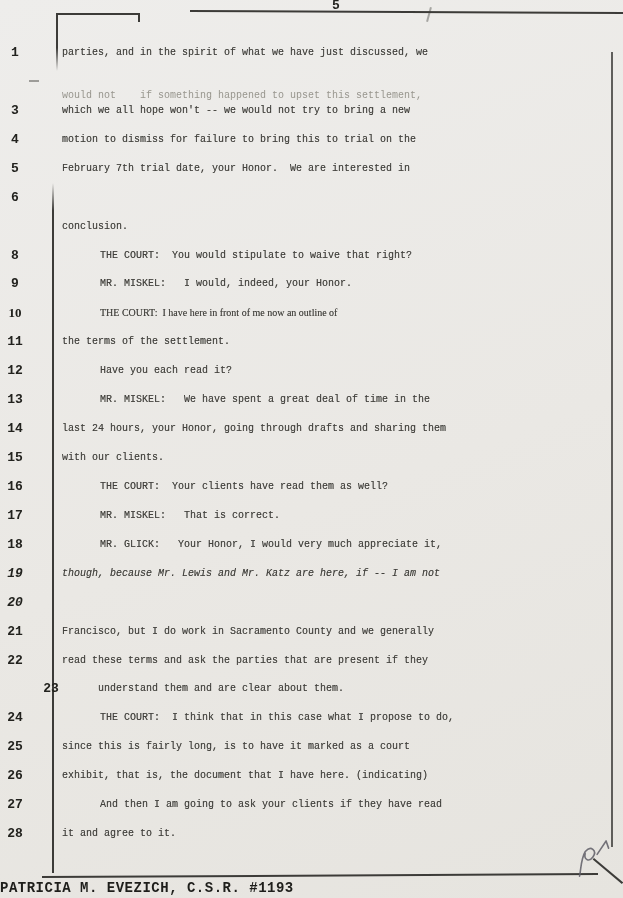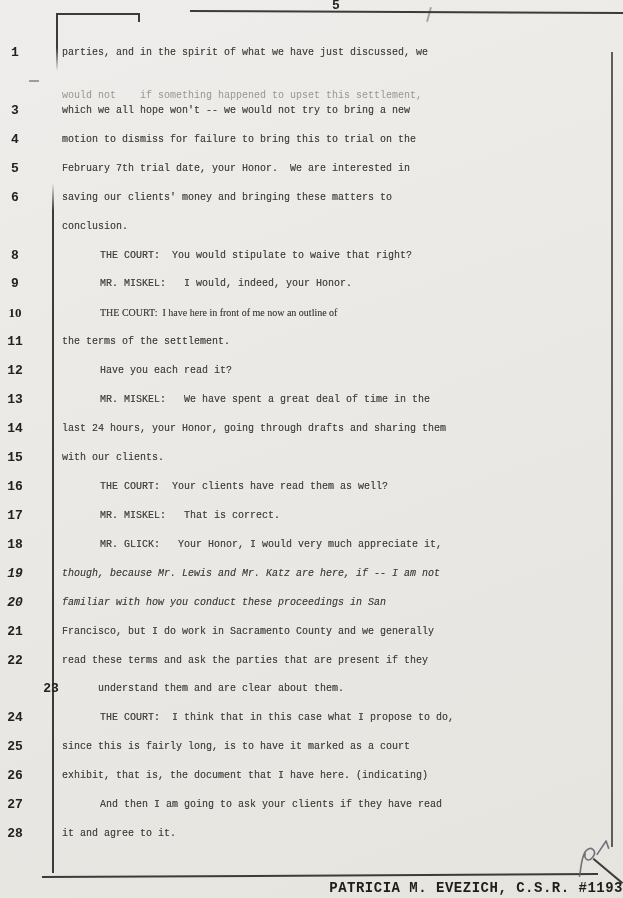--- a/index.html
+++ b/index.html
@@ -19,21 +19,21 @@
   .edge{position:absolute;background:var(--rule);}
   .page-number{position:absolute;left:318px;top:-2px;width:36px;text-align:center;
         font-size:13px;font-weight:bold;color:var(--ink-bold);}
   .t-row{position:absolute;left:0;width:623px;height:22px;line-height:20px;}
   .t-row .lnum{position:absolute;left:2px;width:26px;text-align:center;
         font-weight:bold;font-size:13px;color:var(--ink-bold);}
   .t-row .ltext{position:absolute;left:62px;white-space:pre;font-size:10px;
         color:var(--ink);text-shadow:0 0 0.6px rgba(70,70,64,0.55);}
   .t-row.indent .ltext{left:100px;}
   .t-row.faded .ltext{color:var(--faded);filter:blur(0.5px);text-shadow:none;}
-  .footer{position:absolute;left:0;top:880px;width:623px;text-align:right;
+  .footer{position:absolute;left:0;top:880px;width:623px;text-align:left;
         font-size:14px;font-weight:bold;letter-spacing:0.5px;color:#1e1e1b;}
   .pencil-mark{position:absolute;left:566px;top:830px;opacity:0.85;
         transform:rotate(4deg);}
 </style>
 </head>
 <body>
 
 <div class="scan">
 
   <div class="page-number">5</div>
@@ -68,21 +68,20 @@
       <div class="t-row" style="top: 129.79px;">
         <span class="lnum">4</span>
         <span class="ltext">motion to dismiss for failure to bring this to trial on the</span>
       </div>
       <div class="t-row" style="top: 158.72px;">
         <span class="lnum">5</span>
         <span class="ltext">February 7th trial date, your Honor.  We are interested in</span>
       </div>
       <div class="t-row" style="top: 187.65px;">
         <span class="lnum">6</span>
-        <span class="ltext">saving our clients' money and bringing these matters to</span>
       </div>
       <div class="t-row" style="top: 216.58px;">
         <span class="lnum"></span>
         <span class="ltext">conclusion.</span>
       </div>
       <div class="t-row indent" style="top: 245.51px;">
         <span class="lnum">8</span>
         <span class="ltext">THE COURT:  You would stipulate to waive that right?</span>
       </div>
       <div class="t-row indent" style="top: 274.44px;">
@@ -124,21 +123,20 @@
       <div class="t-row indent" style="top: 534.81px;">
         <span class="lnum">18</span>
         <span class="ltext">MR. GLICK:   Your Honor, I would very much appreciate it,</span>
       </div>
       <div class="t-row" style="top: 563.74px; font-style: italic;">
         <span class="lnum">19</span>
         <span class="ltext">though, because Mr. Lewis and Mr. Katz are here, if -- I am not</span>
       </div>
       <div class="t-row" style="top: 592.67px; font-style: italic;">
         <span class="lnum">20</span>
-        <span class="ltext">familiar with how you conduct these proceedings in San</span>
       </div>
       <div class="t-row" style="top: 621.6px;">
         <span class="lnum">21</span>
         <span class="ltext">Francisco, but I do work in Sacramento County and we generally</span>
       </div>
       <div class="t-row" style="top: 650.53px;">
         <span class="lnum">22</span>
         <span class="ltext">read these terms and ask the parties that are present if they</span>
       </div>
       <div class="t-row" style="top: 679.46px; margin-left: 36px;">

